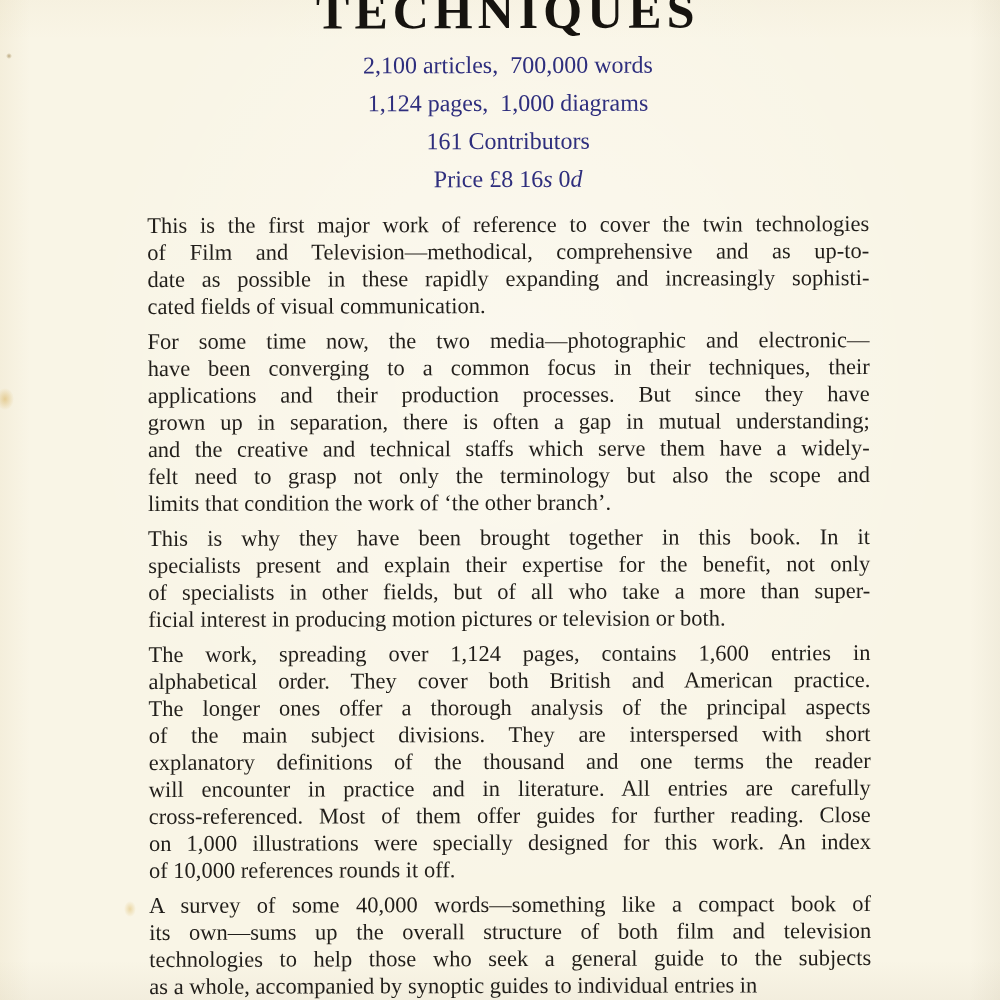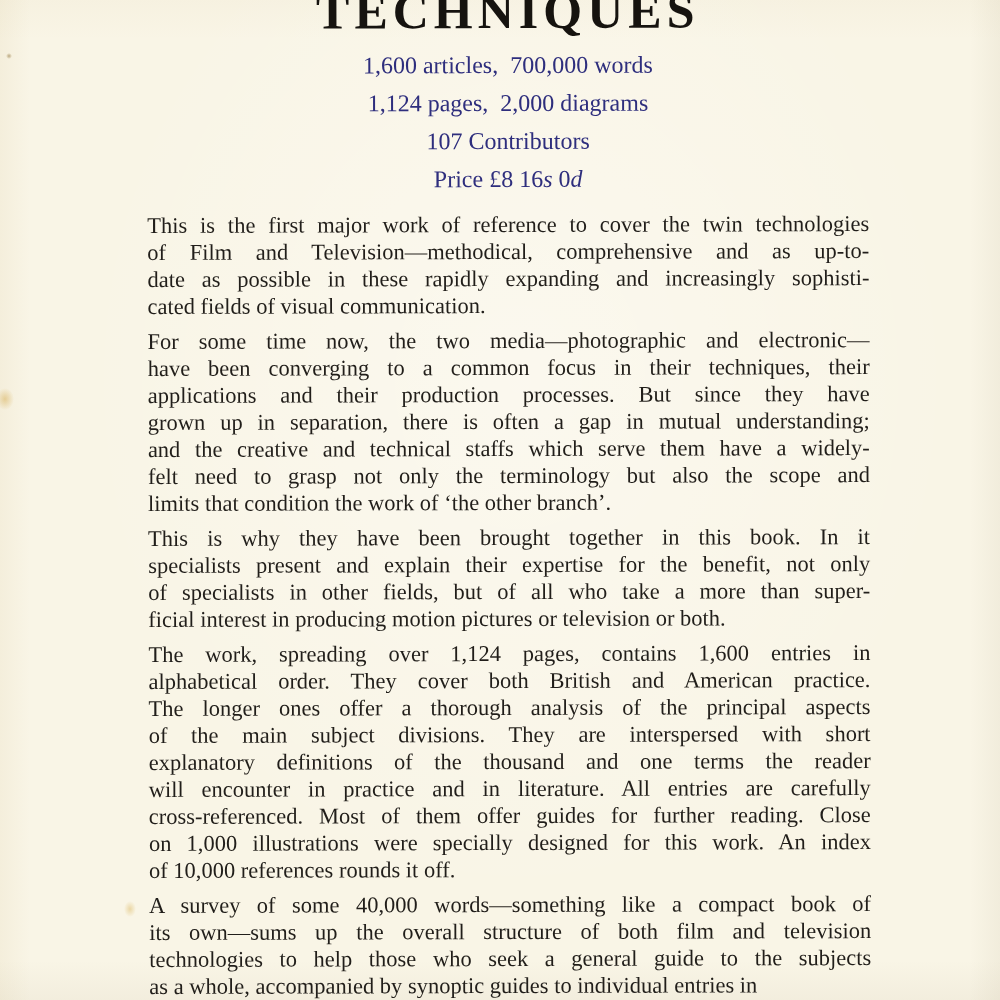--- a/index.html
+++ b/index.html
@@ -76,23 +76,23 @@
     background: radial-gradient(closest-side, rgba(140,110,50,0.55), rgba(140,110,50,0));
   }
 </style>
 </head>
 <body>
 
 <div class="page">
   <div class="content">
     <h1 class="title">TECHNIQUES</h1>
     <div class="stats" id="stats-block">
-        <div class="stat-line"><span>1,600 articles,  700,000 words</span></div>
-        <div class="stat-line"><span>1,124 pages,  2,000 diagrams</span></div>
-        <div class="stat-line"><span>107 Contributors</span></div>
+        <div class="stat-line"><span>2,100 articles,  700,000 words</span></div>
+        <div class="stat-line"><span>1,124 pages,  1,000 diagrams</span></div>
+        <div class="stat-line"><span>161 Contributors</span></div>
         <div class="stat-line"><span>Price £8 16</span><span class="it">s</span><span> 0</span><span class="it">d</span></div>
       </div>
     <div class="body-text" id="body-text">
         <div class="para">
           <div class="line">This is the first major work of reference to cover the twin technologies</div>
           <div class="line">of Film and Television—methodical, comprehensive and as up-to-</div>
           <div class="line">date as possible in these rapidly expanding and increasingly sophisti-</div>
           <div class="line last">cated fields of visual communication.</div>
         </div>
         <div class="para">

